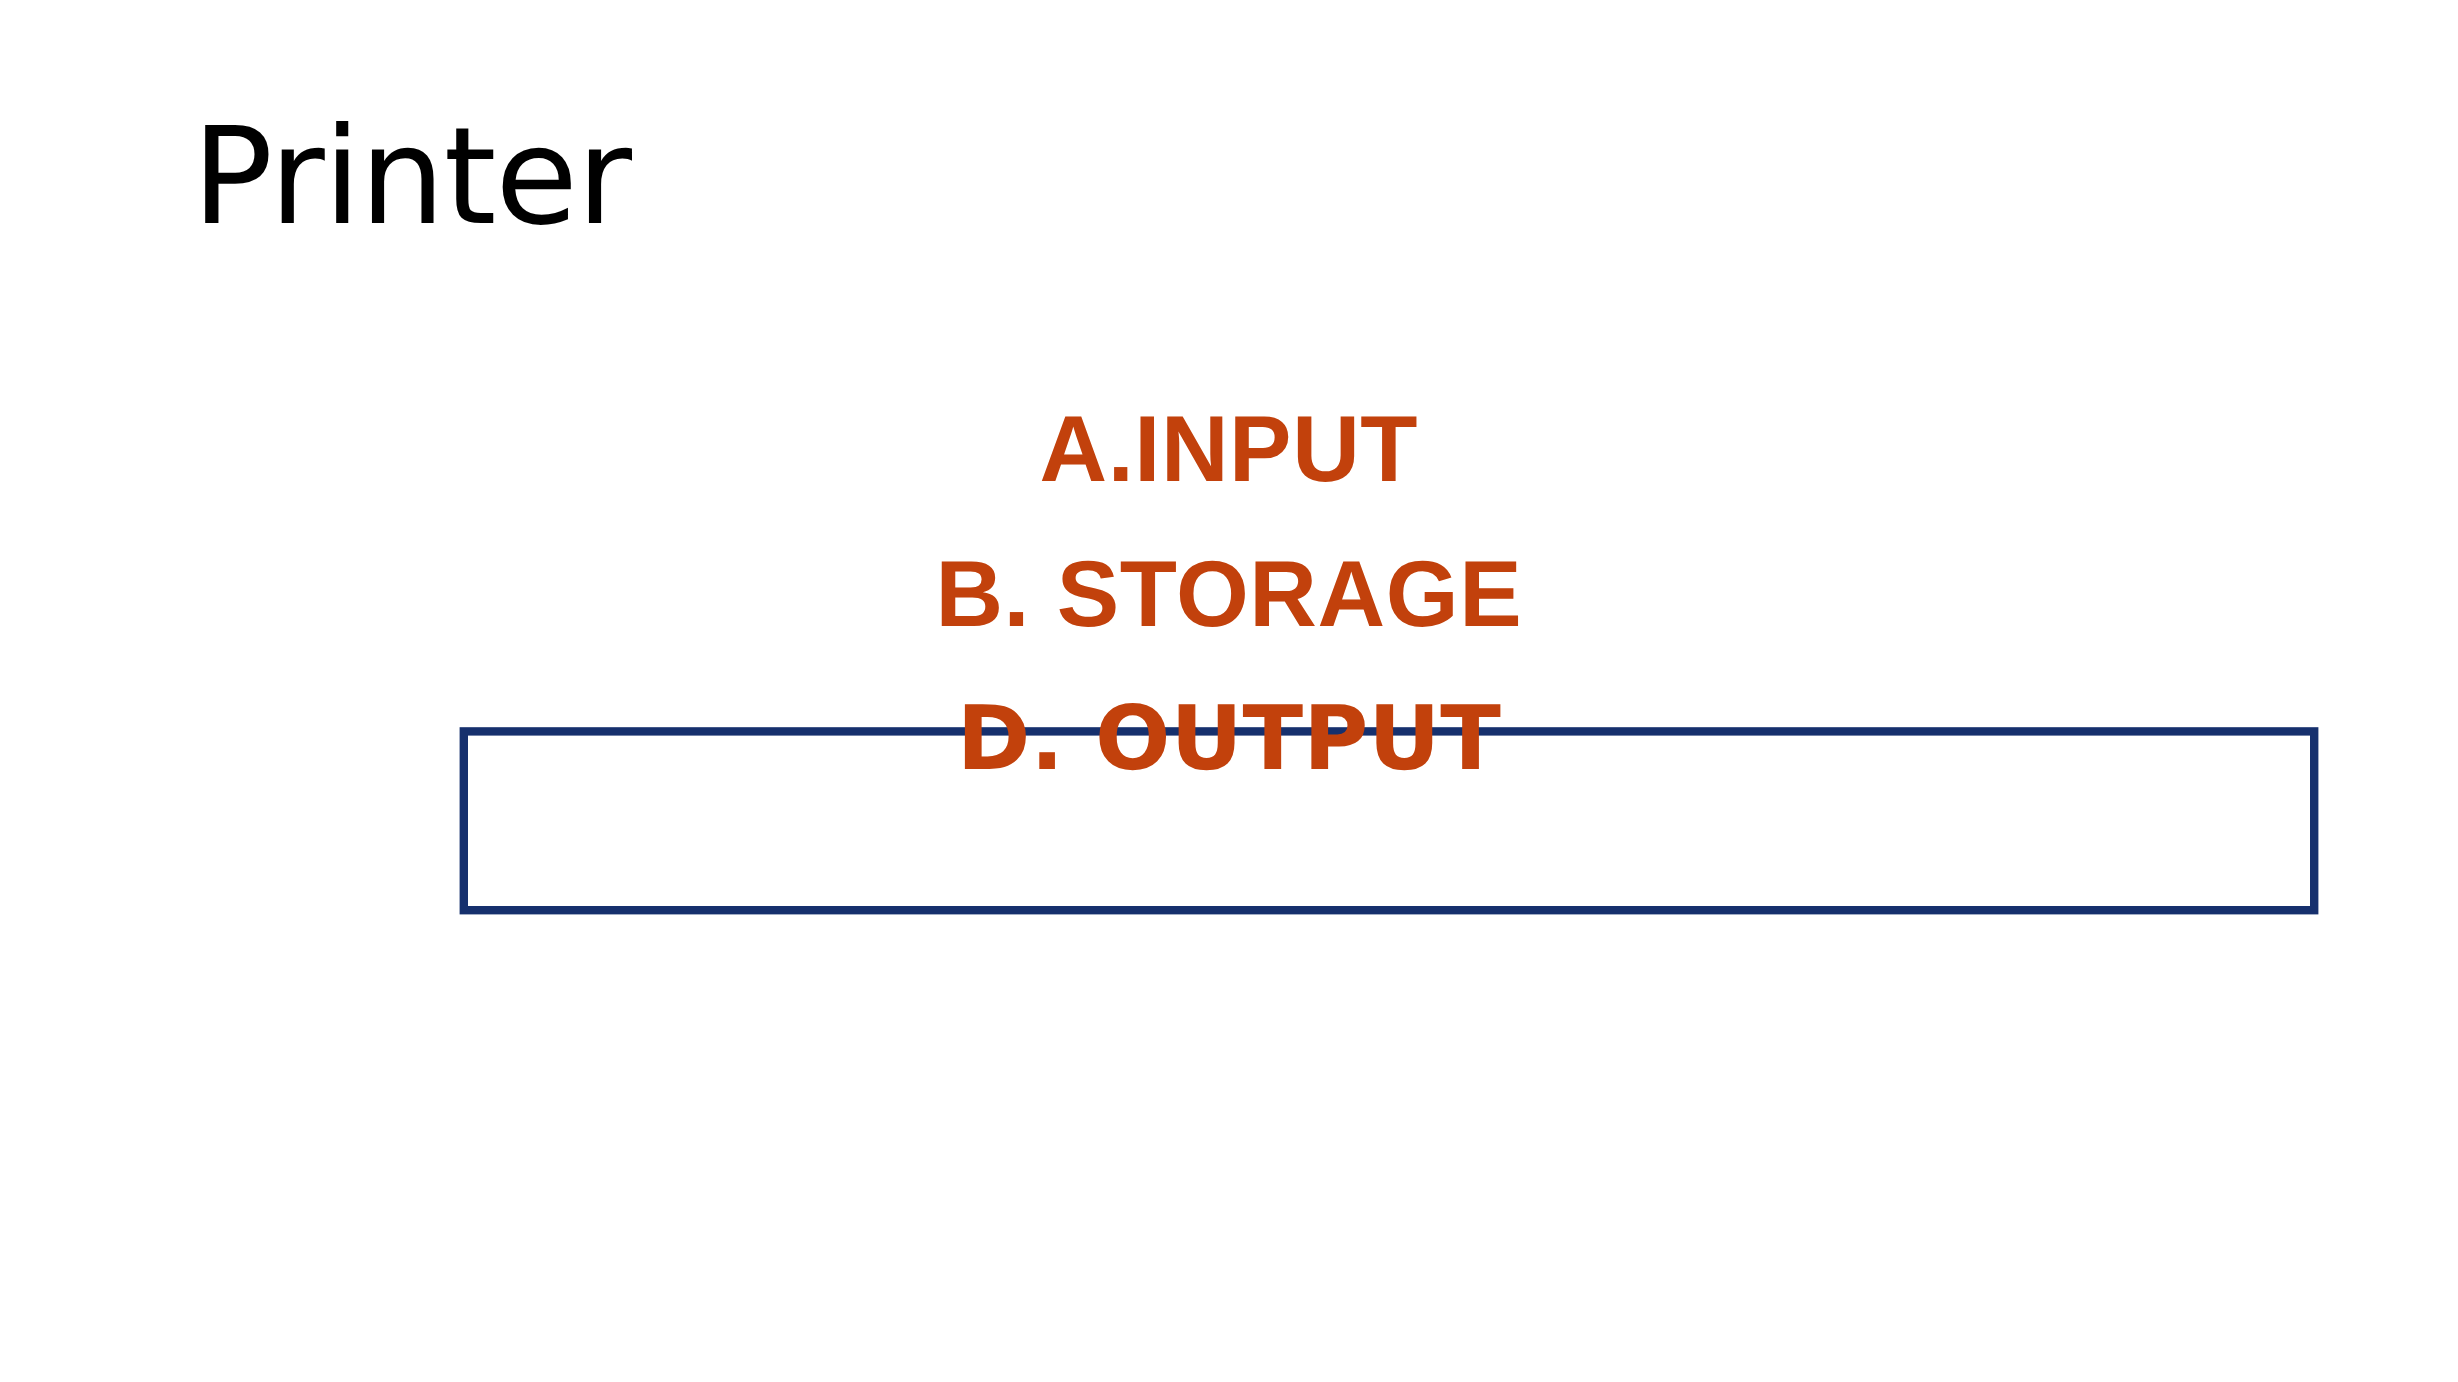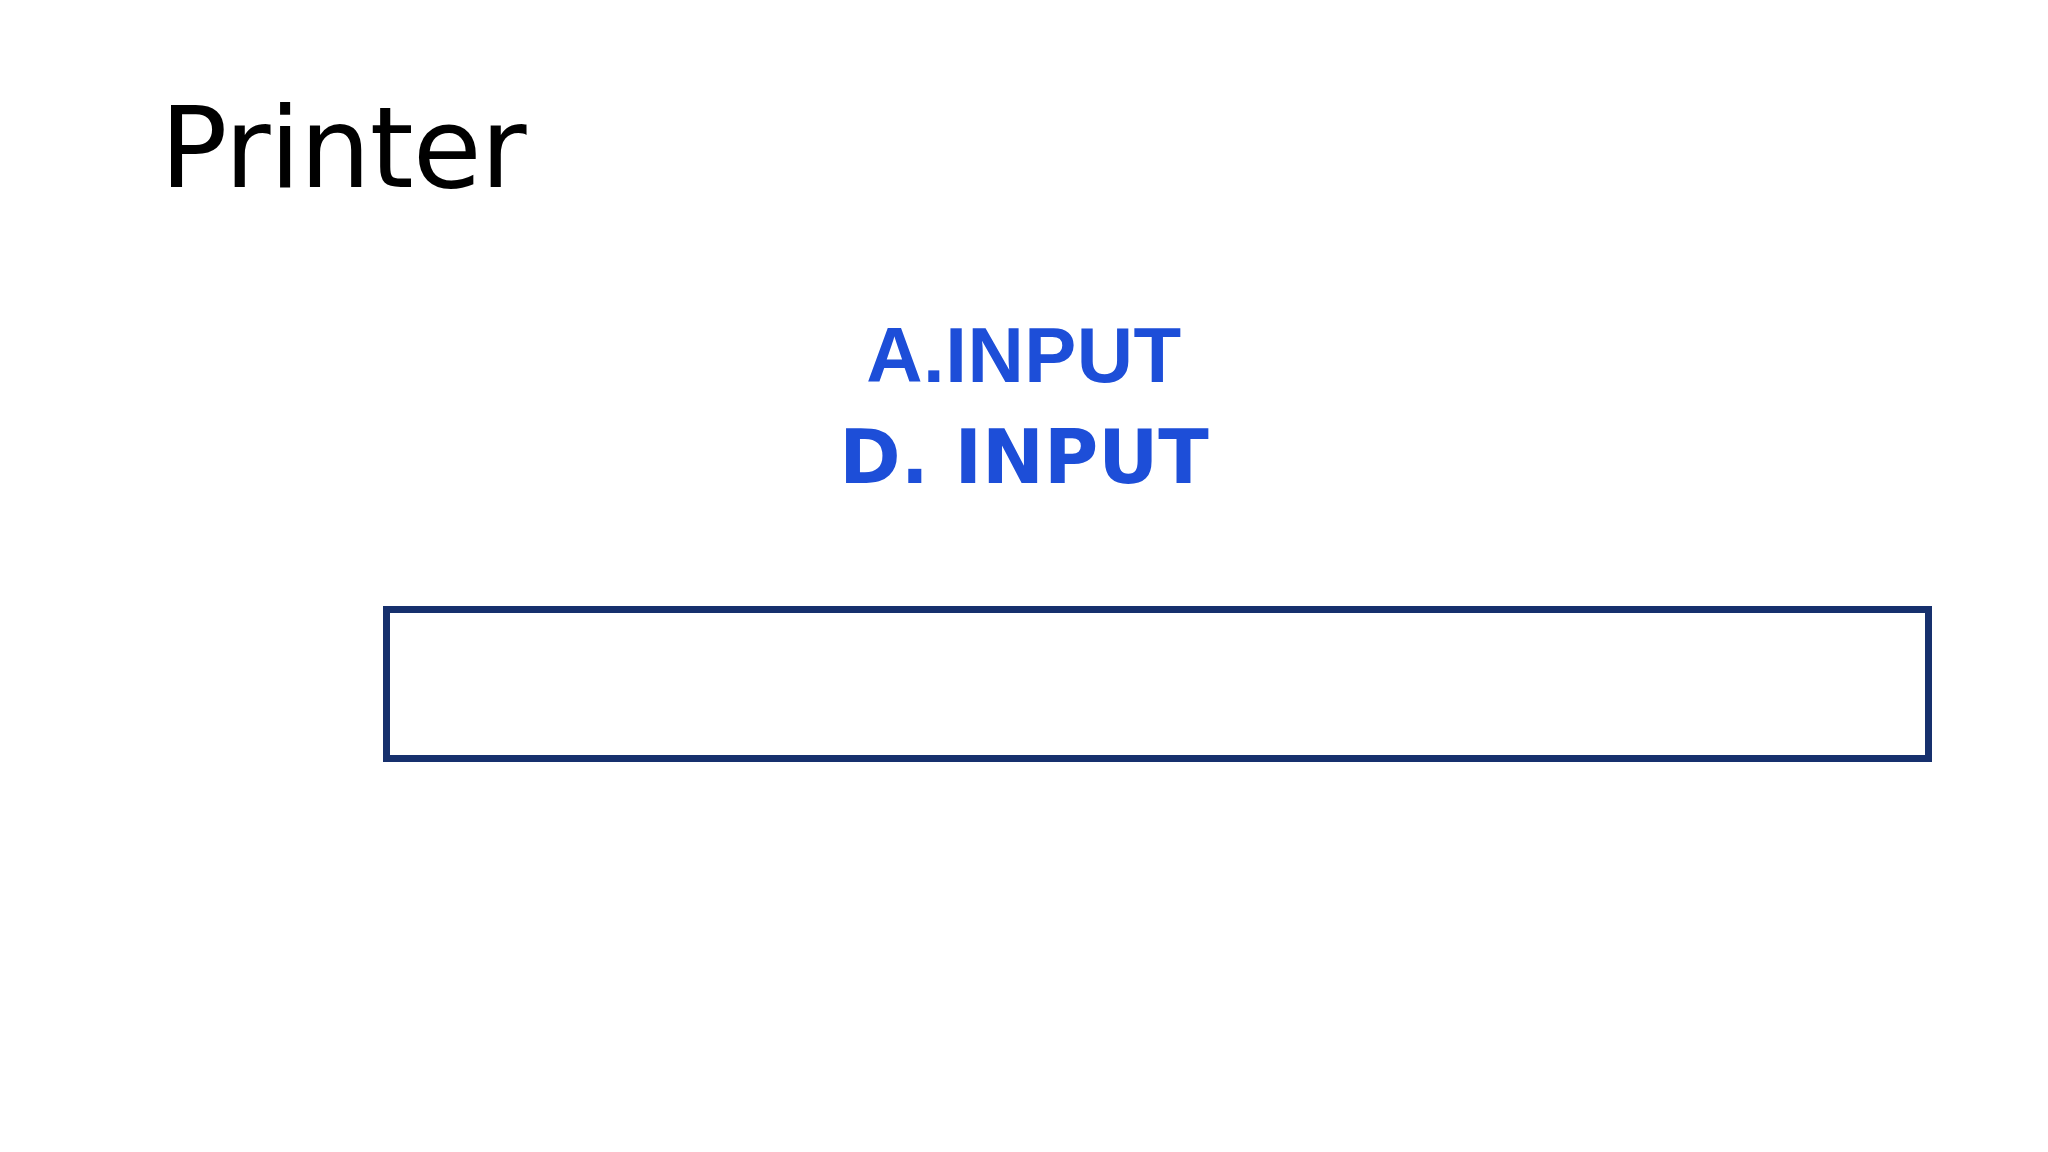--- a/index.html
+++ b/index.html
@@ -43,24 +43,25 @@
     text-align: center;
     pointer-events: none;
   }
   .option {
     position: relative;
     display: block;
     font-family: "Liberation Sans", sans-serif;
     font-size: 78px;
     font-weight: 700;
     line-height: 102px;
-    color: #1d4ed8;
+    color: #c2410c;
     letter-spacing: 0.5px;
     white-space: nowrap;
     pointer-events: auto;
+    margin-top: 19px;
   }
   
   .option.option-d {
     font-family: "DejaVu Sans", "Liberation Sans", sans-serif;
     font-size: 74px;
     letter-spacing: 0px;
   }
 
   
   .answer-box {
@@ -82,16 +83,17 @@
 <body>
 
 <div class="slide">
 
   <div class="slide-title">Printer</div>
 
   <div class="answer-box" style="border-color: rgb(22, 48, 109); border-width: 7px;"></div>
 
   <div class="options">
     <span class="option option-a">A.INPUT</span>
-    <span class="option option-d">D. INPUT</span>
+    <span class="option option-b">B. STORAGE</span>
+    <span class="option option-d">D. OUTPUT</span>
   </div>
 
 </div>
 
 </body></html>

